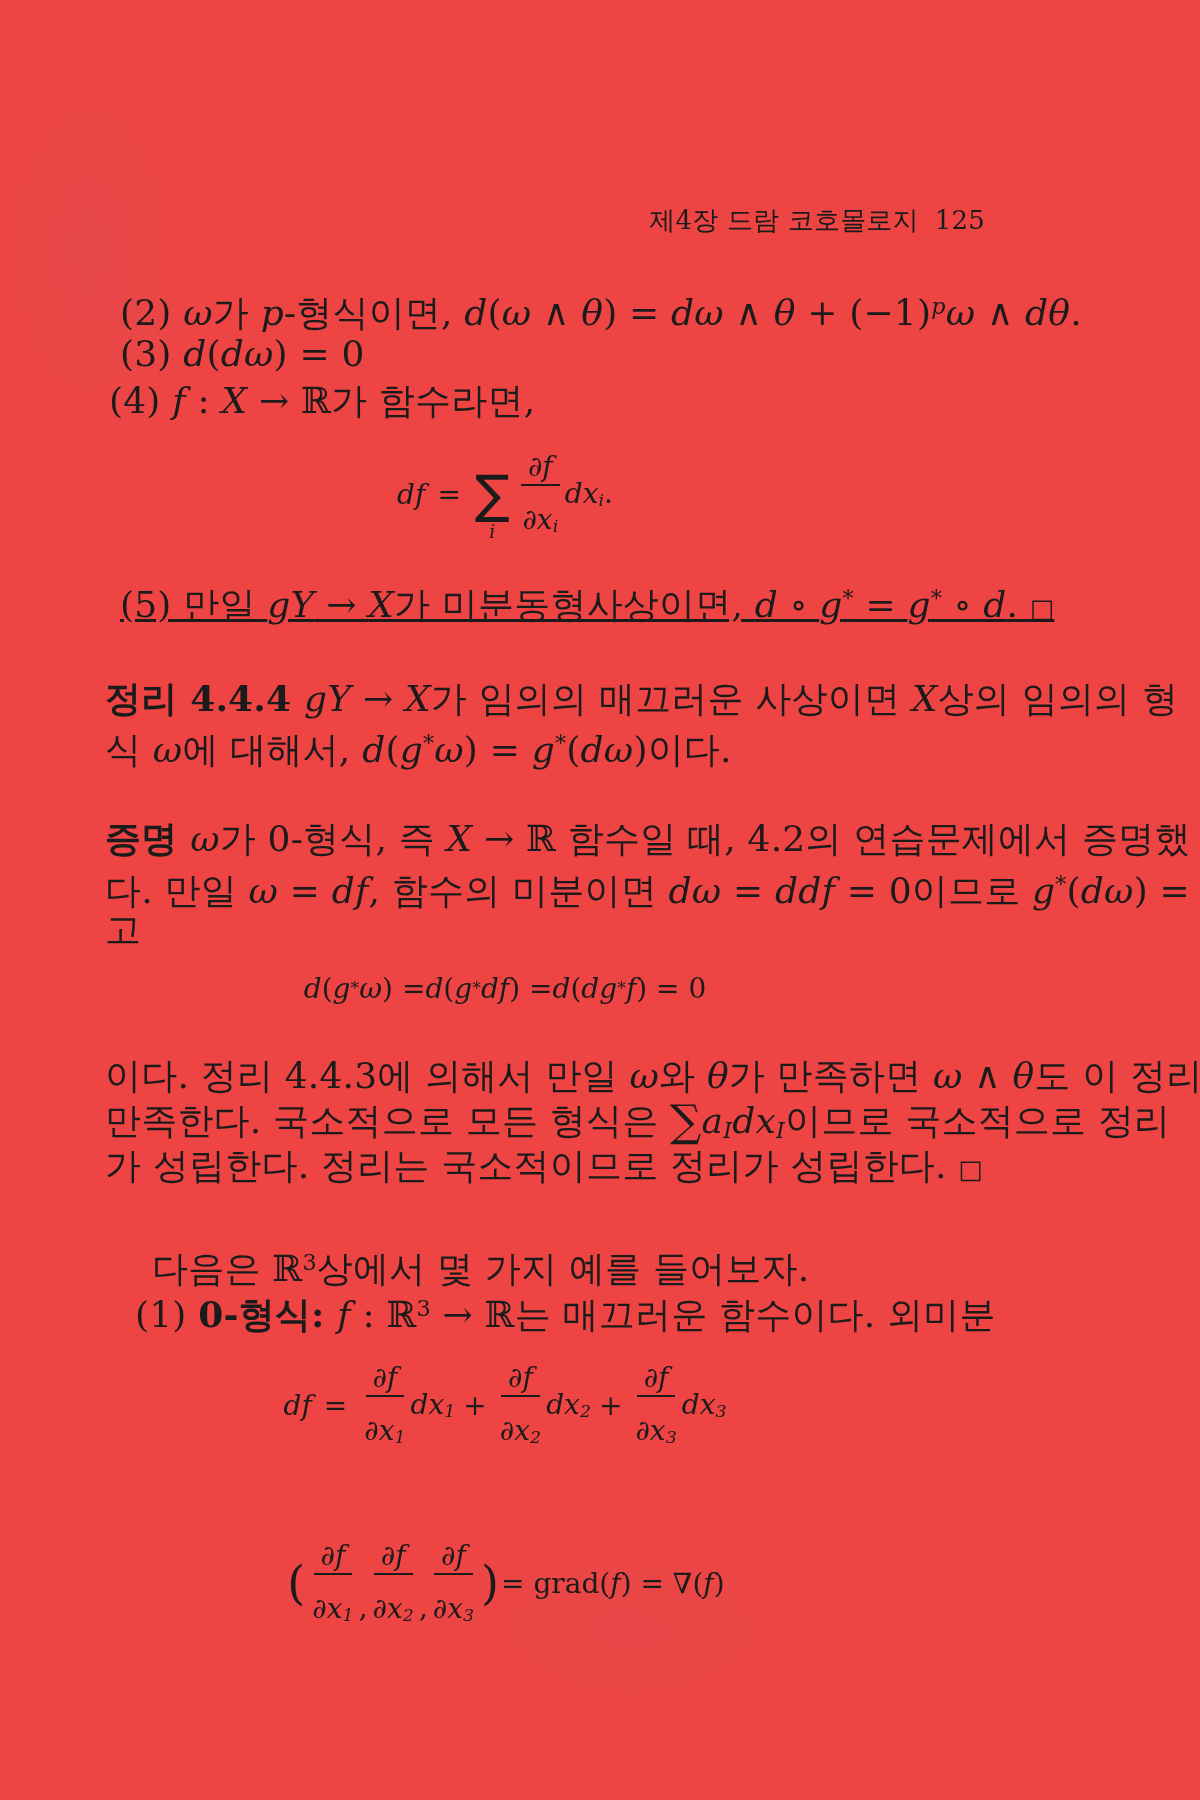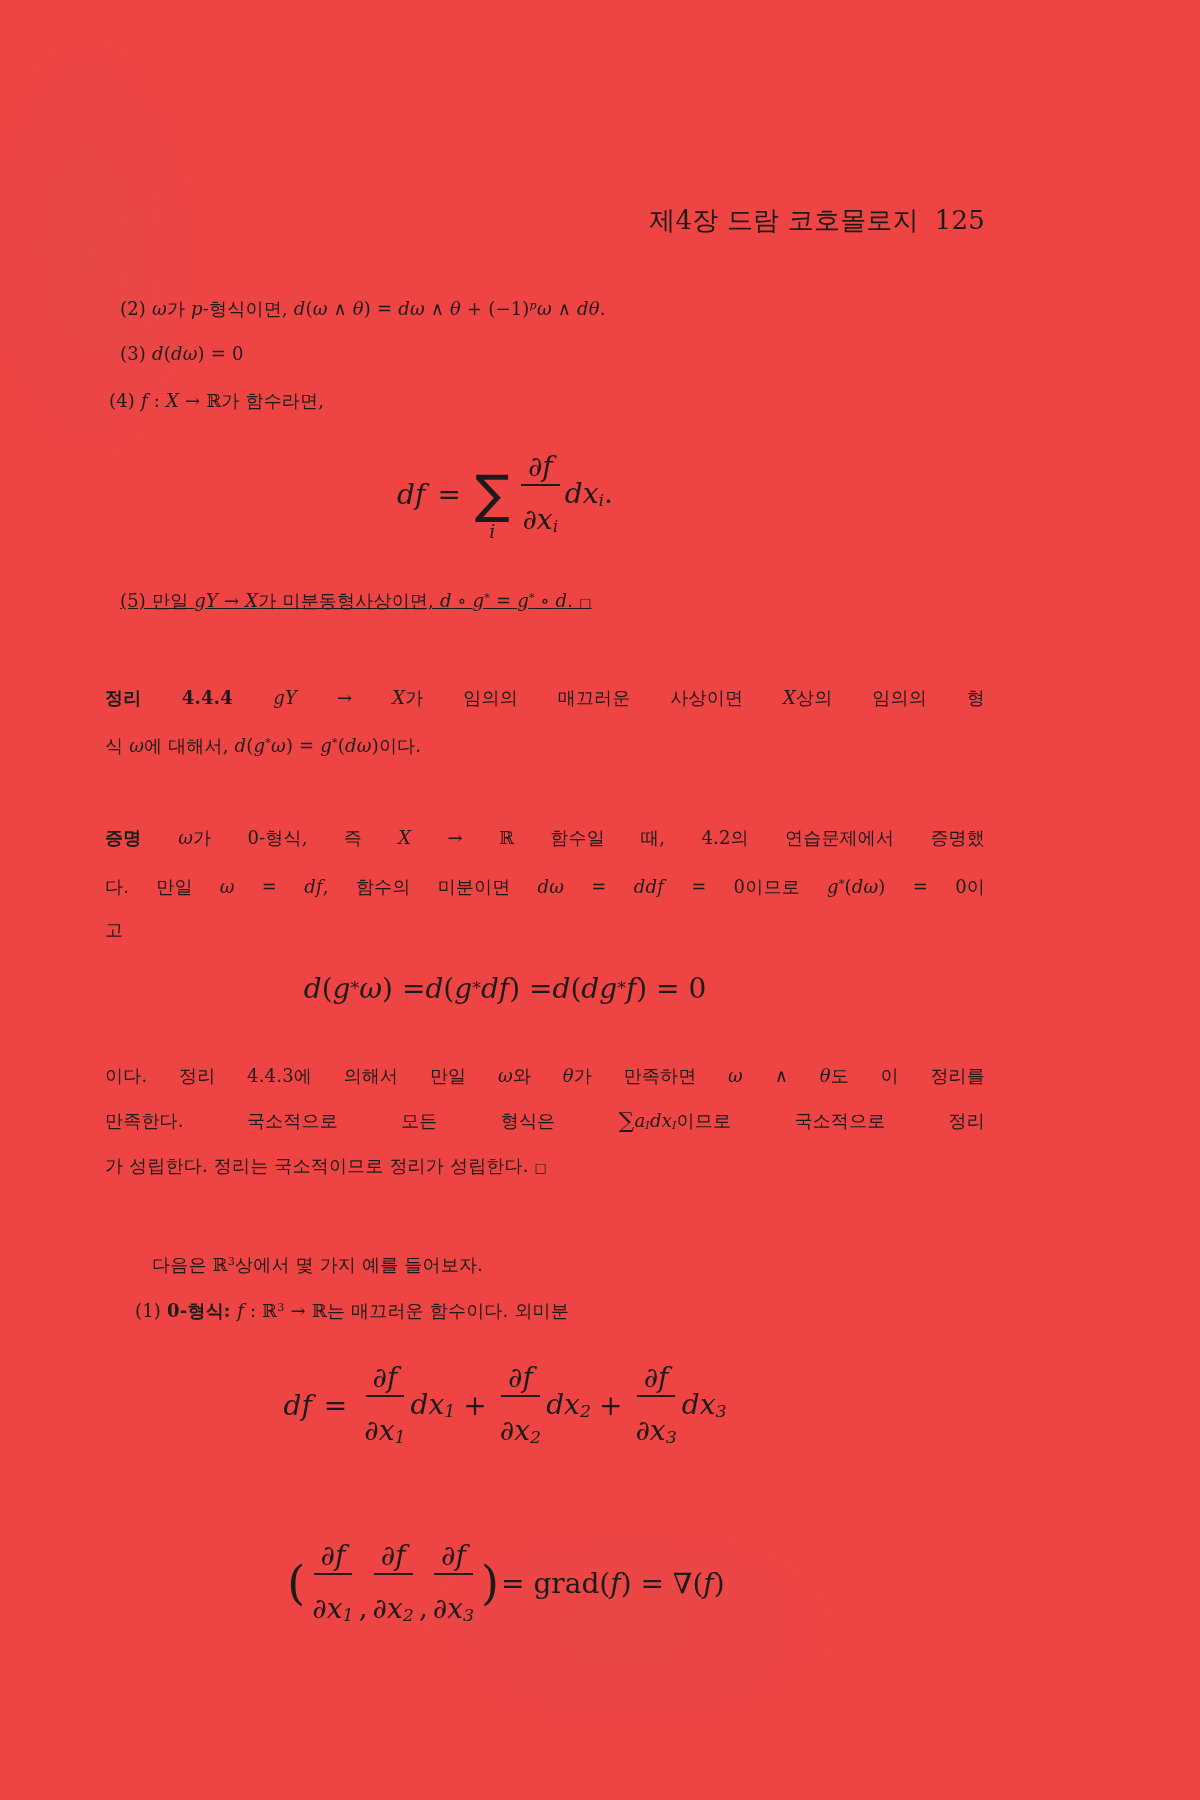--- a/index.html
+++ b/index.html
@@ -16,21 +16,21 @@
     width:1200px;height:1800px;
     background:#ef4444;
   }
   .blob{position:absolute;border-radius:50%;pointer-events:none;}
   .blob1{left:-40px;top:0;width:260px;height:500px;
     background:radial-gradient(closest-side,rgba(120,120,120,0.07),rgba(120,120,120,0));}
   .blob2{left:380px;bottom:40px;width:500px;height:260px;
     background:radial-gradient(closest-side,rgba(120,120,120,0.06),rgba(120,120,120,0));}
   .line{
     position:absolute;
-    font-size:18px;
+    font-size:36px;
     line-height:40px;
     white-space:nowrap;
     letter-spacing:0.2px;
   }
   .jline{
     width:880px;
     text-align:justify;
     text-align-last:justify;
   }
   .hdr{font-size:26px;}

